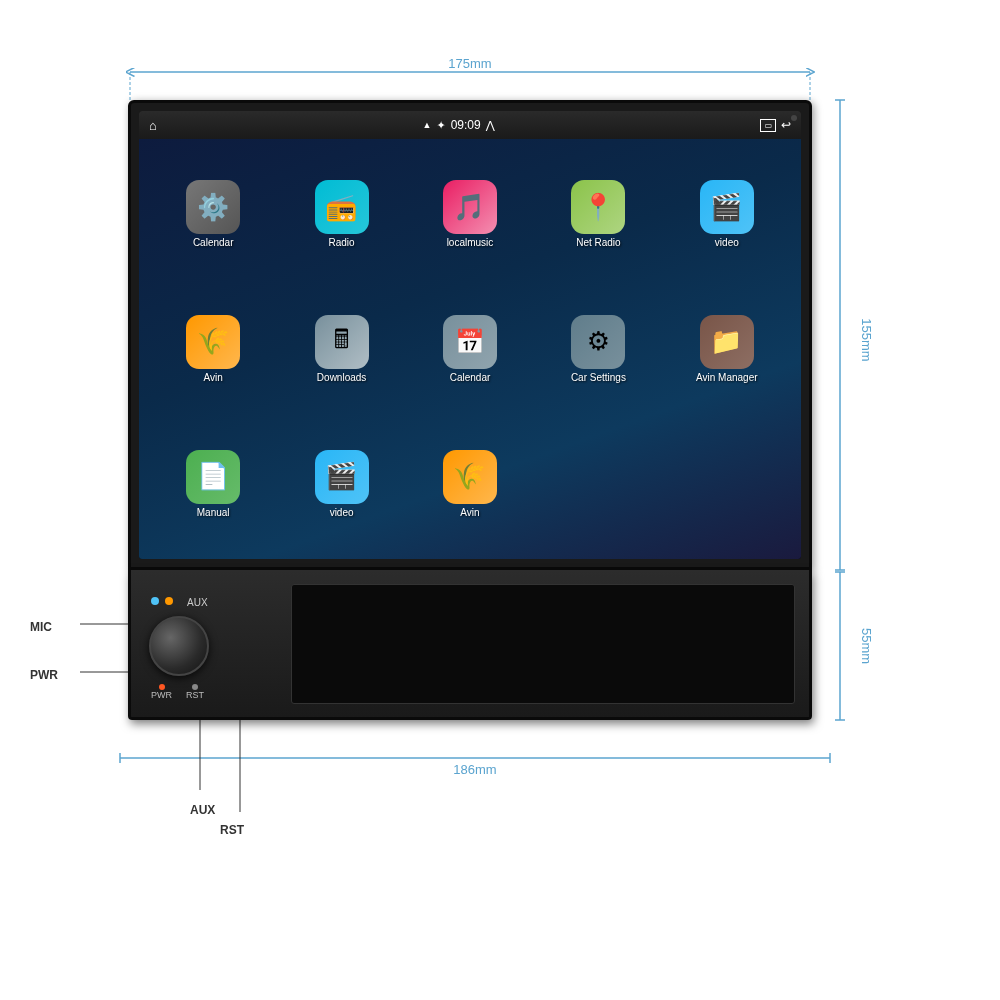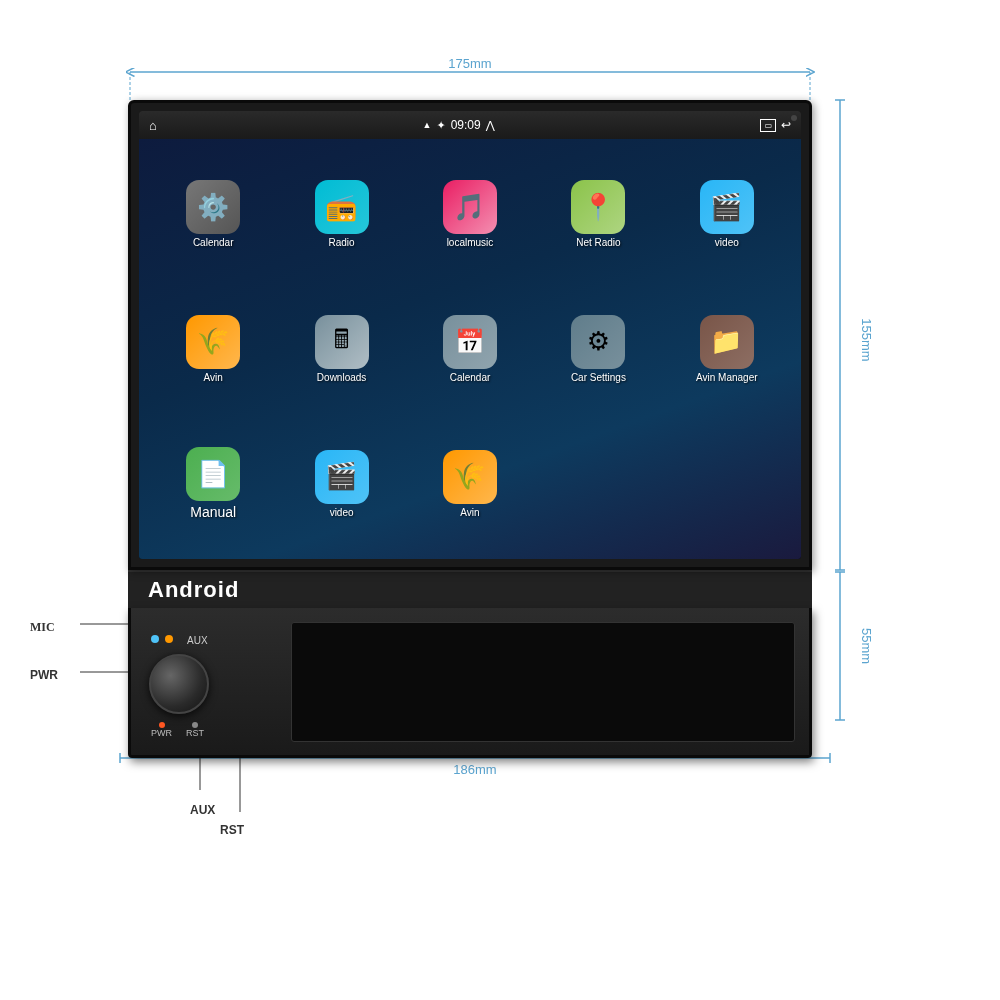--- a/index.html
+++ b/index.html
@@ -137,42 +137,39 @@
         </div>
 
 
         <div style="display:flex;flex-direction:column;align-items:center;justify-content:center;gap:3px;cursor:pointer;">
           <div style="width:54px;height:54px;border-radius:13px;background:linear-gradient(135deg,#795548,#8d6e63);display:flex;align-items:center;justify-content:center;font-size:26px;">📁</div>
           <span style="color:#fff;font-size:10px;text-align:center;text-shadow:1px 1px 2px rgba(0,0,0,0.8);">Avin Manager</span>
         </div>
 
         <div style="display:flex;flex-direction:column;align-items:center;justify-content:center;gap:3px;cursor:pointer;">
           <div style="width:54px;height:54px;border-radius:13px;background:linear-gradient(135deg,#4caf50,#66bb6a);display:flex;align-items:center;justify-content:center;font-size:26px;">📄</div>
-          <span style="color:#fff;font-size:14px;text-shadow:1px 1px 2px rgba(0,0,0,0.8);">Manual</span>
+          <span style="color:#fff;font-size:10px;text-shadow:1px 1px 2px rgba(0,0,0,0.8);">Manual</span>
         </div>
 
         <div style="display:flex;flex-direction:column;align-items:center;justify-content:center;gap:3px;cursor:pointer;">
           <div style="width:54px;height:54px;border-radius:13px;background:linear-gradient(135deg,#29b6f6,#4fc3f7);display:flex;align-items:center;justify-content:center;font-size:26px;">🎬</div>
           <span style="color:#fff;font-size:10px;text-align:center;text-shadow:1px 1px 2px rgba(0,0,0,0.8);">video</span>
         </div>
 
         <div style="display:flex;flex-direction:column;align-items:center;justify-content:center;gap:3px;cursor:pointer;">
           <div style="width:54px;height:54px;border-radius:13px;background:linear-gradient(135deg,#ff9800,#ffb74d);display:flex;align-items:center;justify-content:center;font-size:26px;">🌾</div>
           <span style="color:#fff;font-size:10px;text-align:center;text-shadow:1px 1px 2px rgba(0,0,0,0.8);">Avin</span>
         </div>
 
       </div>
     </div>
 
     <div style="position:absolute;top:12px;right:12px;width:6px;height:6px;border-radius:50%;background:#444;"></div>
   </div>
 
-  <div style="background:#222;width:100%;height:38px;display:flex;align-items:center;padding-left:20px;border-top:2px solid #333;">
-    <span style="color:#fff;font-size:22px;font-weight:bold;letter-spacing:1px;">Android</span>
-  </div>
 
   <div style="background:linear-gradient(180deg,#2c2c2c,#1a1a1a);width:100%;height:150px;border:3px solid #0a0a0a;border-top:none;border-radius:0 0 4px 4px;position:relative;display:flex;align-items:center;padding:10px 14px;gap:16px;box-shadow:2px 4px 10px rgba(0,0,0,0.5);">
 
     <div style="display:flex;flex-direction:column;align-items:flex-start;width:130px;position:relative;padding-top:10px;">
 
       <div style="display:flex;gap:6px;margin-bottom:8px;margin-left:6px;">
         <div style="width:8px;height:8px;border-radius:50%;background:#4fc3f7;"></div>
         <div style="width:8px;height:8px;border-radius:50%;background:#ff9800;"></div>
         <span style="color:#ccc;font-size:10px;margin-left:8px;">AUX</span>
       </div>
@@ -190,21 +187,21 @@
         </div>
       </div>
     </div>
 
     <div style="flex:1;height:120px;background:#0a0a0a;border-radius:3px;border:1px solid #333;"></div>
 
   </div>
 
 </div>
 
-<div style="position:absolute;top:620px;left:30px;display:flex;align-items:center;gap:6px;font-family:Liberation Serif, serif;">
+<div style="position:absolute;top:620px;left:30px;display:flex;align-items:center;gap:6px;">
   <span style="color:#333;font-size:12px;font-weight:600;">MIC</span>
 </div>
 
 <div style="position:absolute;top:668px;left:30px;display:flex;align-items:center;gap:6px;">
   <span style="color:#333;font-size:12px;font-weight:600;">PWR</span>
 </div>
 
 <div style="position:absolute;top:800px;left:190px;">
   <span style="color:#333;font-size:12px;font-weight:600;">AUX</span>
 </div>

